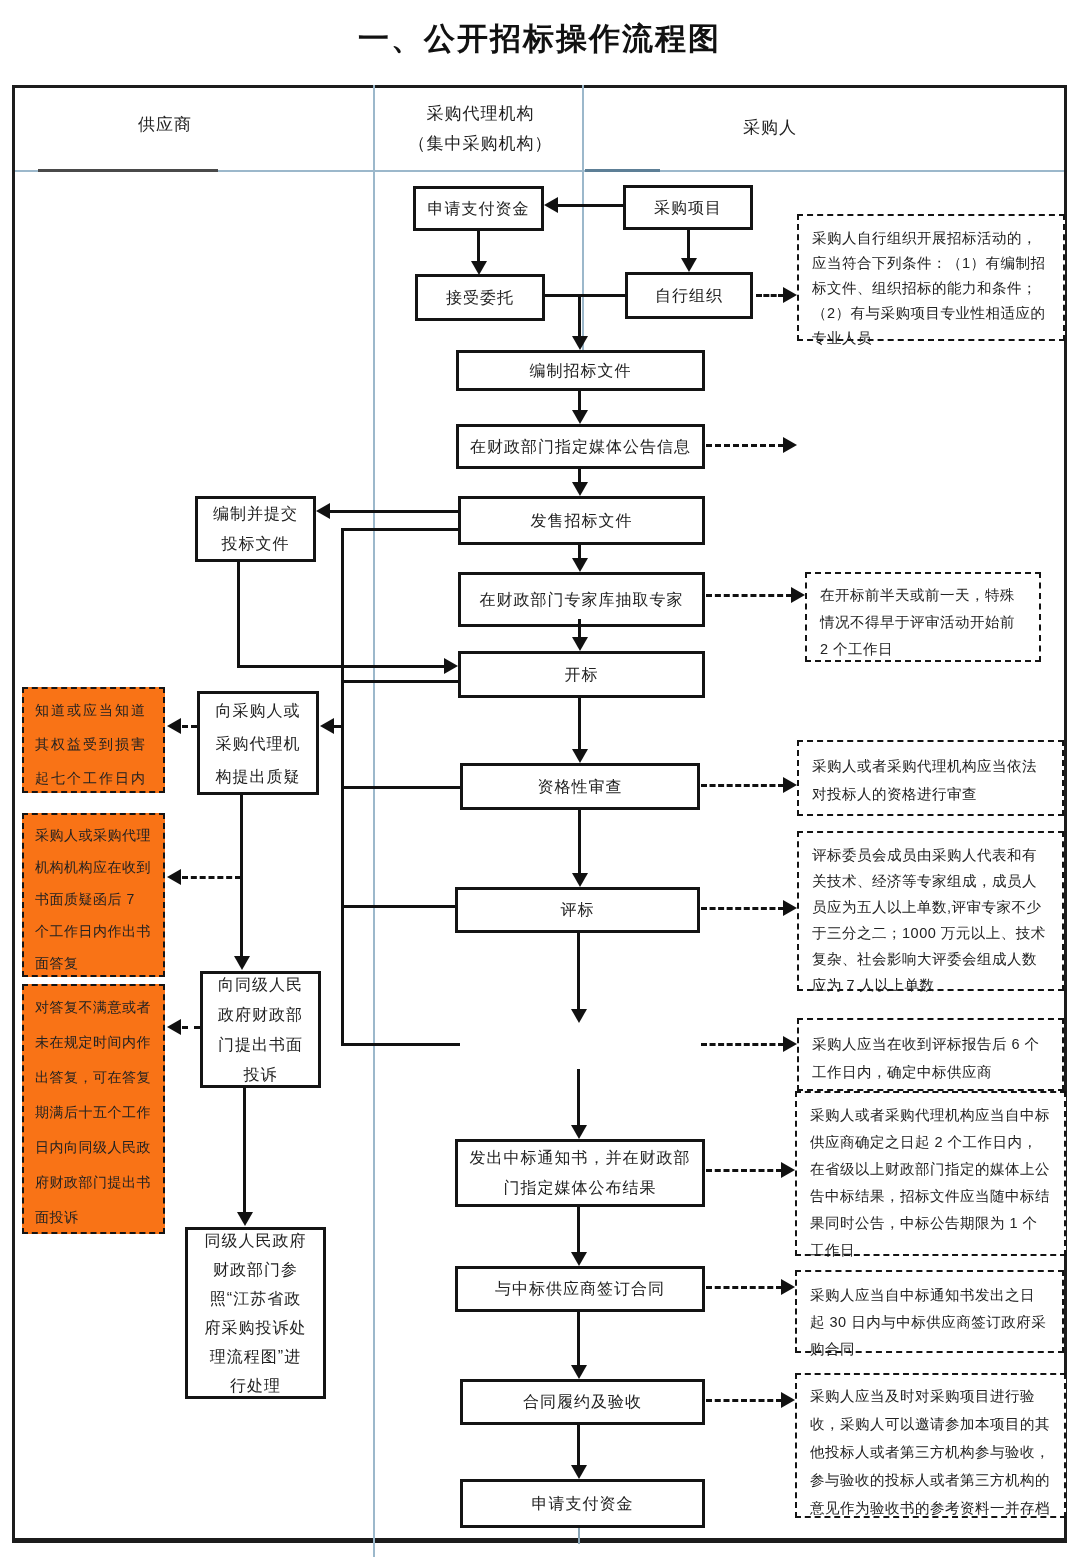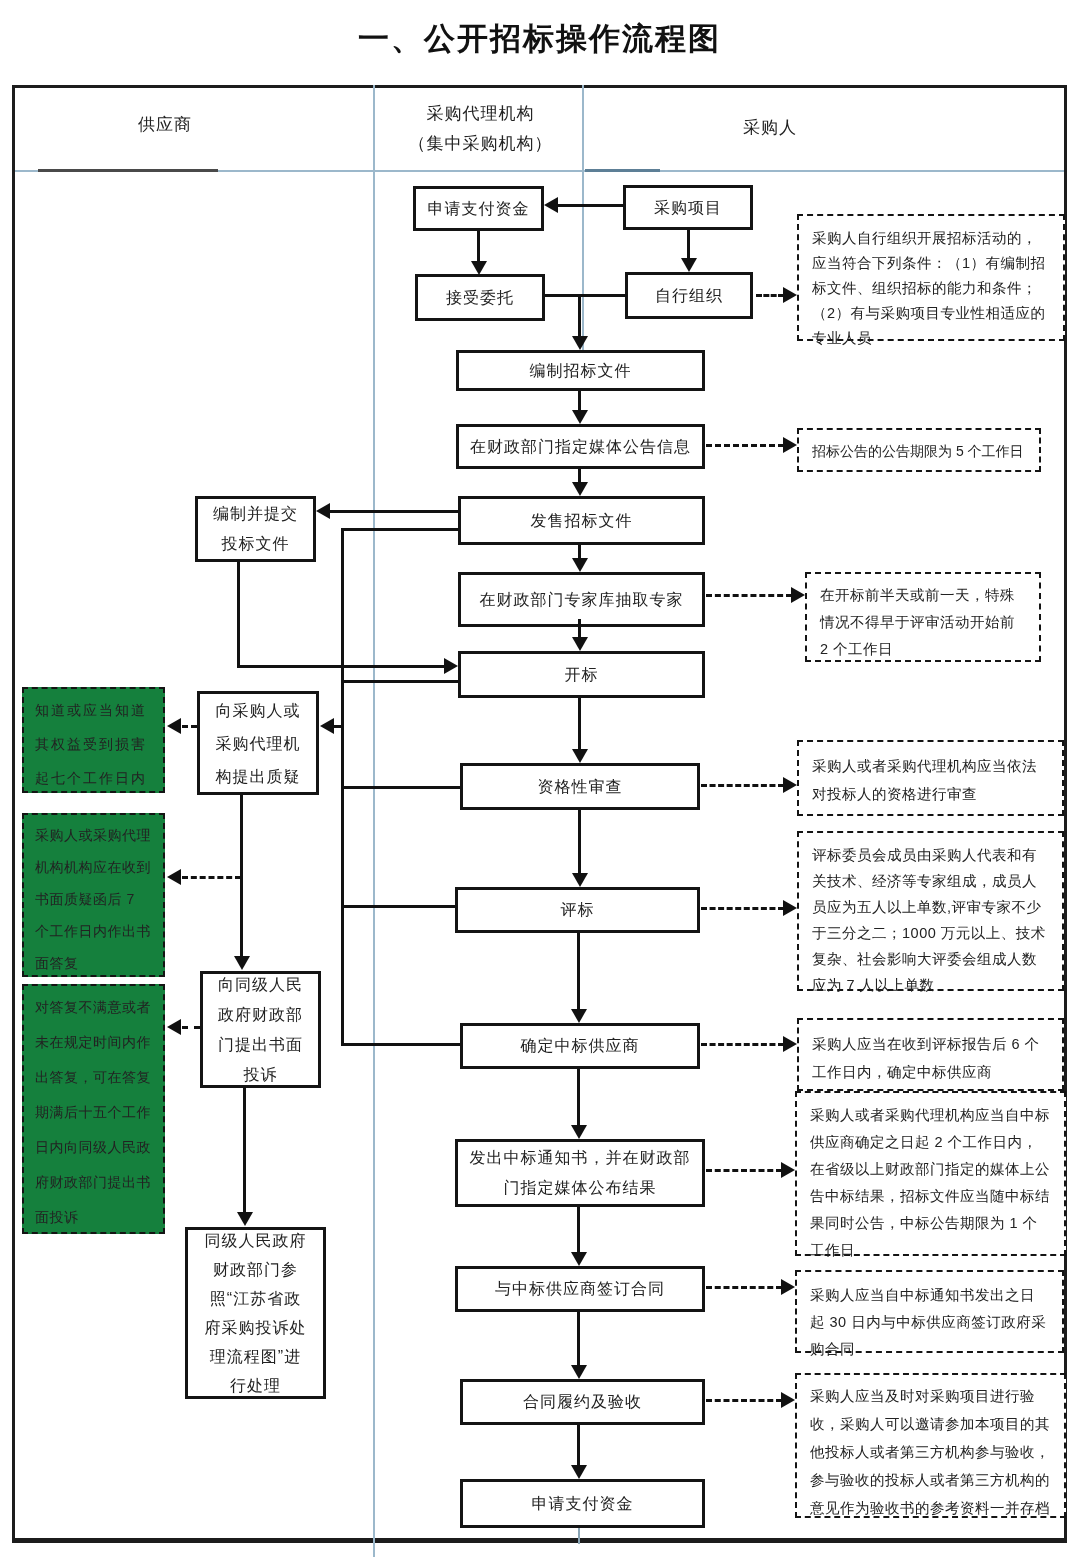--- a/index.html
+++ b/index.html
@@ -13,21 +13,21 @@
          border:3px solid #1c1c1c;border-bottom-width:5px;background:transparent;}
   .vdiv,.stub{position:absolute;background:#9cb8cb;}
   .hsep{position:absolute;background:#9cb8cb;}
   .hsep-dark{position:absolute;background:#4a4a4a;}
   .colhead{position:absolute;font-size:17px;letter-spacing:1px;text-align:center;color:#222;}
   .node{position:absolute;border:3px solid #141414;background:#fff;display:flex;
         align-items:center;justify-content:center;text-align:center;
         font-size:16px;letter-spacing:1px;line-height:30px;color:#222;}
   .dnote{position:absolute;border:2px dashed #141414;background:#fff;font-size:14.5px;
          color:#222;padding:10px 13px;line-height:26px;letter-spacing:0.5px;text-align:left;}
-  .lnote{position:absolute;border:2px dashed #141414;background:#15803d;font-size:14px;
+  .lnote{position:absolute;border:2px dashed #141414;background:#f97316;font-size:14px;
          color:#222;padding:4px 11px;letter-spacing:1px;text-align:left;}
   .ln{position:absolute;background:#111;}
   .dash-h{position:absolute;height:0;border-top:3px dashed #111;}
   .ah-d{position:absolute;width:0;height:0;border-left:8px solid transparent;
         border-right:8px solid transparent;border-top:14px solid #111;}
   .ah-l{position:absolute;width:0;height:0;border-top:8px solid transparent;
         border-bottom:8px solid transparent;border-right:14px solid #111;}
   .ah-r{position:absolute;width:0;height:0;border-top:8px solid transparent;
         border-bottom:8px solid transparent;border-left:14px solid #111;}
 </style>
@@ -56,36 +56,34 @@
   <div class="node" style="left:413px;top:186px;width:131px;height:45px;">申请支付资金</div>
   <div class="node" style="left:415px;top:274px;width:130px;height:47px;">接受委托</div>
   <div class="node" style="left:625px;top:272px;width:128px;height:47px;">自行组织</div>
   <div class="node" style="left:456px;top:350px;width:249px;height:41px;">编制招标文件</div>
   <div class="node" style="left:456px;top:424px;width:249px;height:45px;">在财政部门指定媒体公告信息</div>
   <div class="node" style="left:458px;top:496px;width:247px;height:49px;">发售招标文件</div>
   <div class="node" style="left:458px;top:572px;width:247px;height:55px;">在财政部门专家库抽取专家</div>
   <div class="node" style="left:458px;top:651px;width:247px;height:47px;">开标</div>
   <div class="node" style="left:460px;top:763px;width:240px;height:47px;">资格性审查</div>
   <div class="node" style="left:455px;top:887px;width:245px;height:46px;">评标</div>
-  <div class="node" style="left:460px;top:1023px;width:240px;height:46px;">确定中标供应商</div>
   <div class="node" style="left:455px;top:1139px;width:250px;height:68px;padding:0 4px;">发出中标通知书，并在财政部门指定媒体公布结果</div>
   <div class="node" style="left:455px;top:1266px;width:250px;height:46px;">与中标供应商签订合同</div>
   <div class="node" style="left:460px;top:1379px;width:245px;height:46px;">合同履约及验收</div>
   <div class="node" style="left:460px;top:1479px;width:245px;height:49px;">申请支付资金</div>
   <div class="node" style="left:195px;top:496px;width:121px;height:66px;padding:0 14px;line-height:30px;">编制并提交投标文件</div>
   <div class="node" style="left:197px;top:691px;width:122px;height:104px;padding:0 14px;line-height:33px;">向采购人或采购代理机构提出质疑</div>
   <div class="node" style="left:200px;top:971px;width:121px;height:117px;padding:0 14px;line-height:30px;">向同级人民政府财政部门提出书面投诉</div>
   <div class="node" style="left:185px;top:1227px;width:141px;height:172px;padding:0 14px;line-height:29px;">同级人民政府财政部门参照“江苏省政府采购投诉处理流程图”进行处理</div>
 
   <div class="lnote" style="left:22px;top:687px;width:143px;height:106px;line-height:34px;letter-spacing:2px;">知道或应当知道其权益受到损害起七个工作日内</div>
   <div class="lnote" style="left:22px;top:813px;width:143px;height:164px;line-height:32px;letter-spacing:0.5px;">采购人或采购代理机构机构应在收到书面质疑函后 7 个工作日内作出书面答复</div>
   <div class="lnote" style="left:22px;top:984px;width:143px;height:250px;line-height:35px;letter-spacing:0.5px;">对答复不满意或者未在规定时间内作出答复，可在答复期满后十五个工作日内向同级人民政府财政部门提出书面投诉</div>
 
   <div class="dnote" style="left:797px;top:214px;width:268px;height:127px;line-height:25px;">采购人自行组织开展招标活动的，应当符合下列条件：（1）有编制招标文件、组织招标的能力和条件；（2）有与采购项目专业性相适应的专业人员</div>
-  <div class="dnote" style="left:797px;top:428px;width:244px;height:44px;font-size:14px;line-height:22px;letter-spacing:0;">招标公告的公告期限为 5 个工作日</div>
   <div class="dnote" style="left:805px;top:572px;width:236px;height:90px;line-height:27px;padding:8px 13px;">在开标前半天或前一天，特殊情况不得早于评审活动开始前 2 个工作日</div>
   <div class="dnote" style="left:797px;top:740px;width:267px;height:76px;line-height:28px;">采购人或者采购代理机构应当依法对投标人的资格进行审查</div>
   <div class="dnote" style="left:797px;top:831px;width:267px;height:160px;line-height:26px;padding:9px 13px;">评标委员会成员由采购人代表和有关技术、经济等专家组成，成员人员应为五人以上单数,评审专家不少于三分之二；1000 万元以上、技术复杂、社会影响大评委会组成人数应为 7 人以上单数</div>
   <div class="dnote" style="left:797px;top:1018px;width:267px;height:73px;line-height:28px;">采购人应当在收到评标报告后 6 个工作日内，确定中标供应商</div>
   <div class="dnote" style="left:795px;top:1091px;width:271px;height:165px;line-height:27px;padding:9px 13px;">采购人或者采购代理机构应当自中标供应商确定之日起 2 个工作日内，在省级以上财政部门指定的媒体上公告中标结果，招标文件应当随中标结果同时公告，中标公告期限为 1 个工作日</div>
   <div class="dnote" style="left:795px;top:1270px;width:269px;height:83px;line-height:27px;">采购人应当自中标通知书发出之日起 30 日内与中标供应商签订政府采购合同</div>
   <div class="dnote" style="left:795px;top:1373px;width:271px;height:145px;line-height:28px;padding:7px 13px;">采购人应当及时对采购项目进行验收，采购人可以邀请参加本项目的其他投标人或者第三方机构参与验收，参与验收的投标人或者第三方机构的意见作为验收书的参考资料一并存档</div>
 
   <div class="ln" style="left:556px;top:204px;width:68px;height:3px;"></div>
   <div class="ah-l" style="left:544px;top:197px;"></div>

